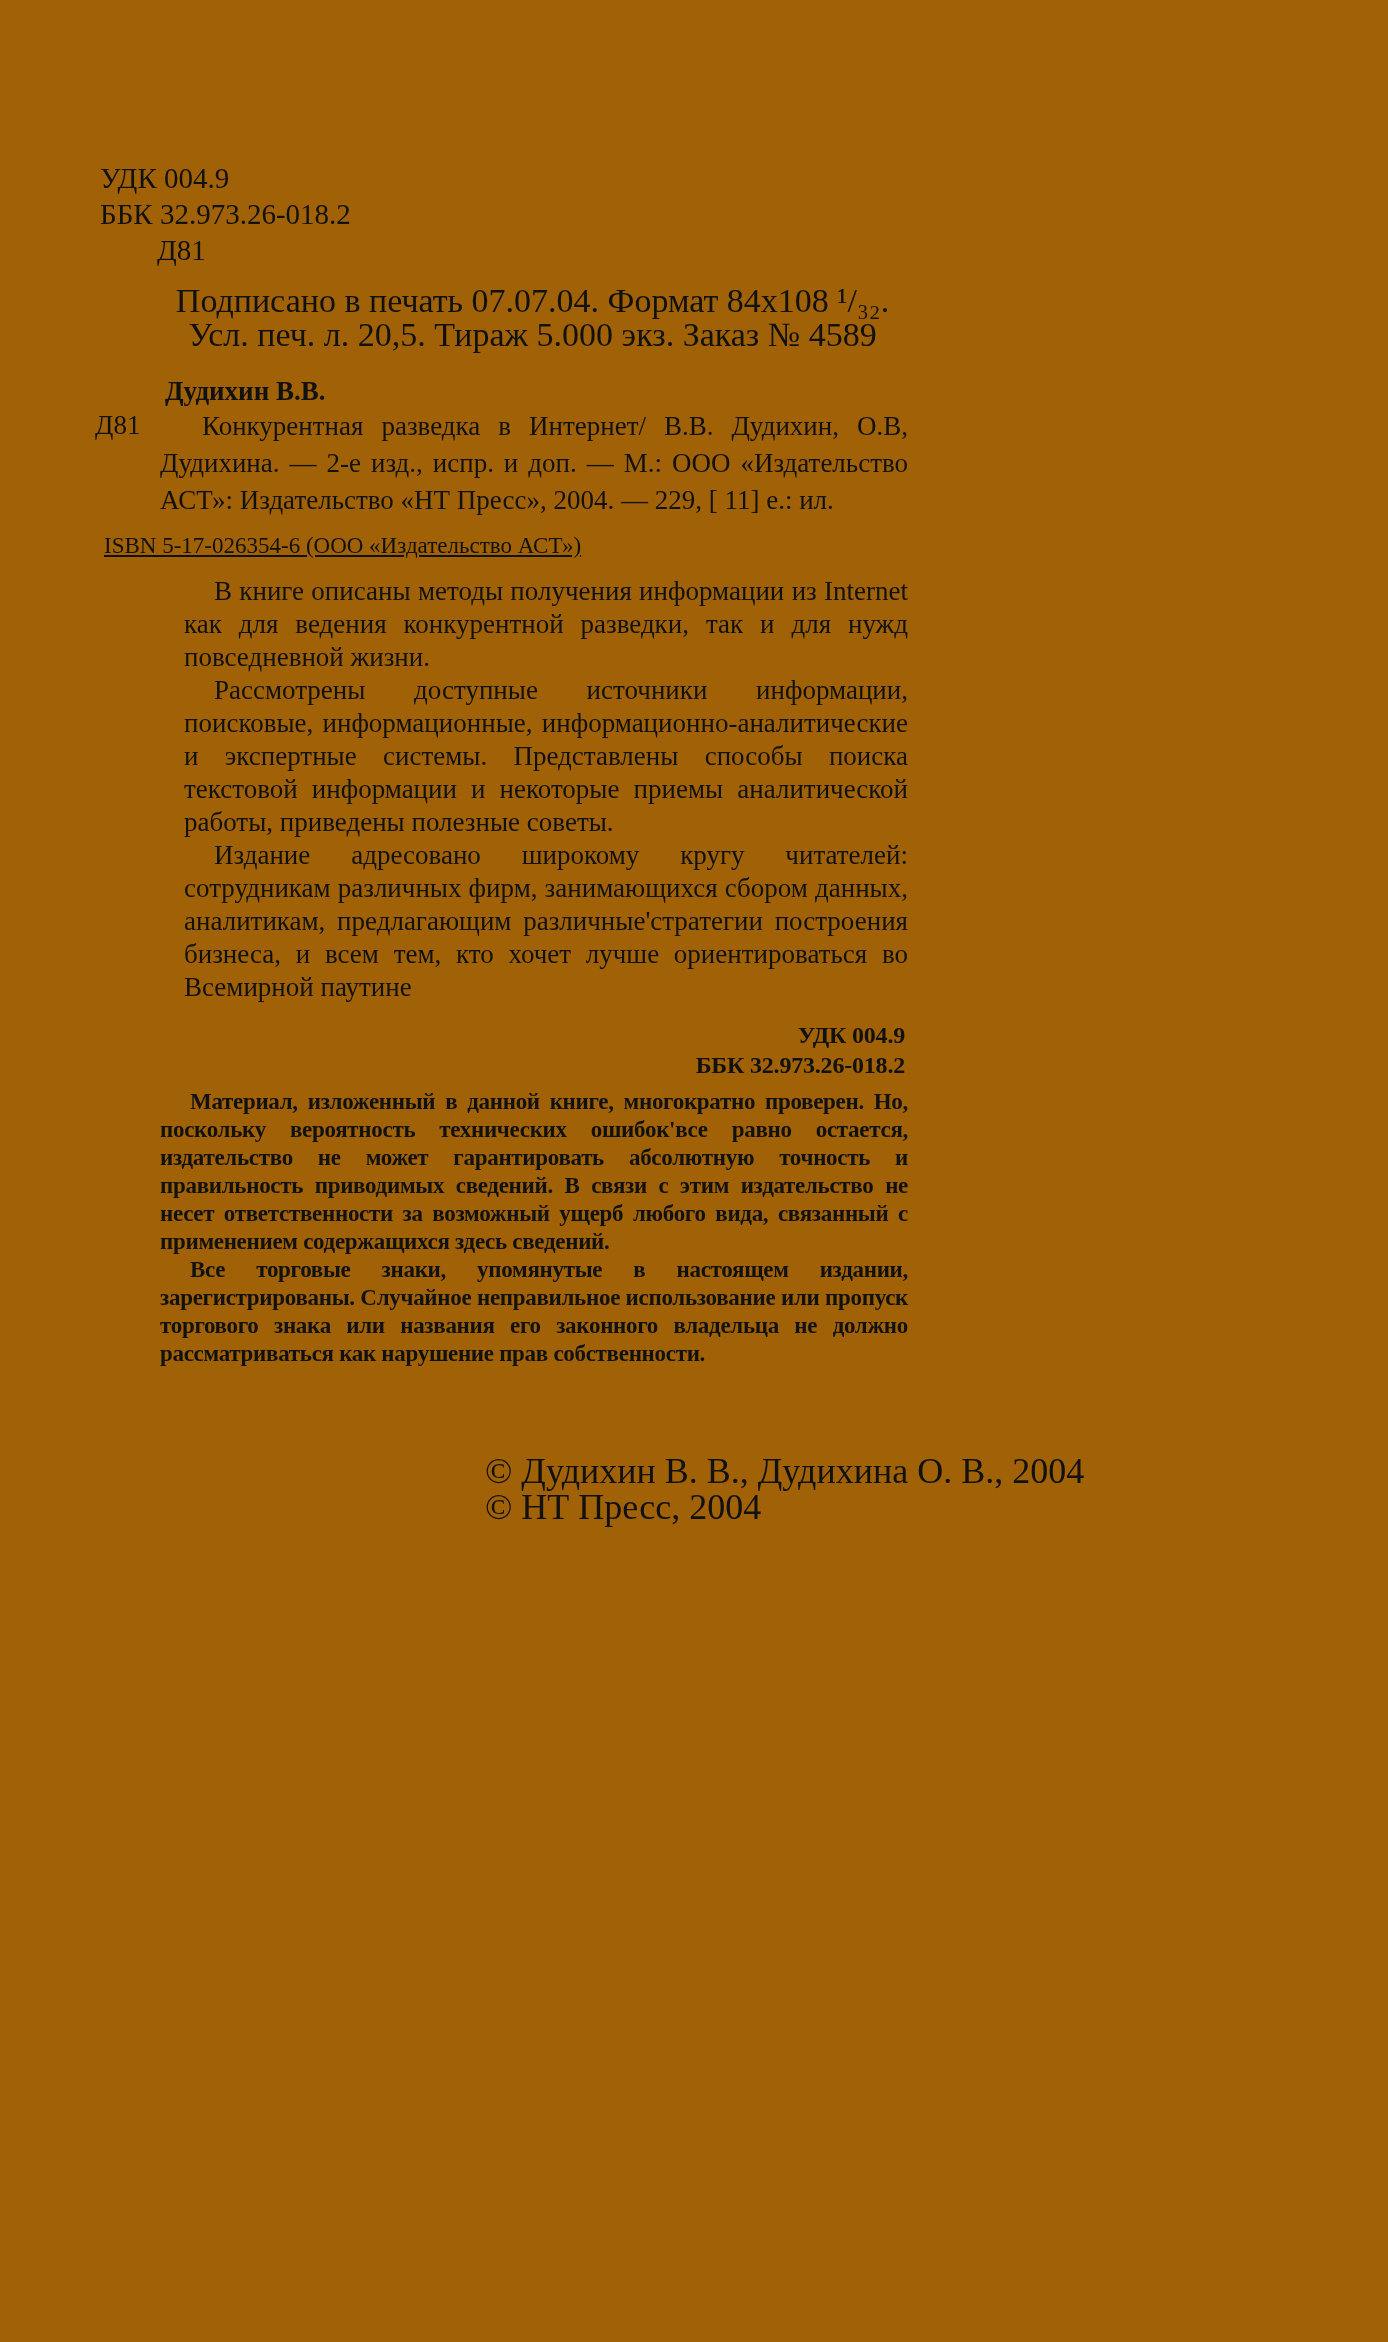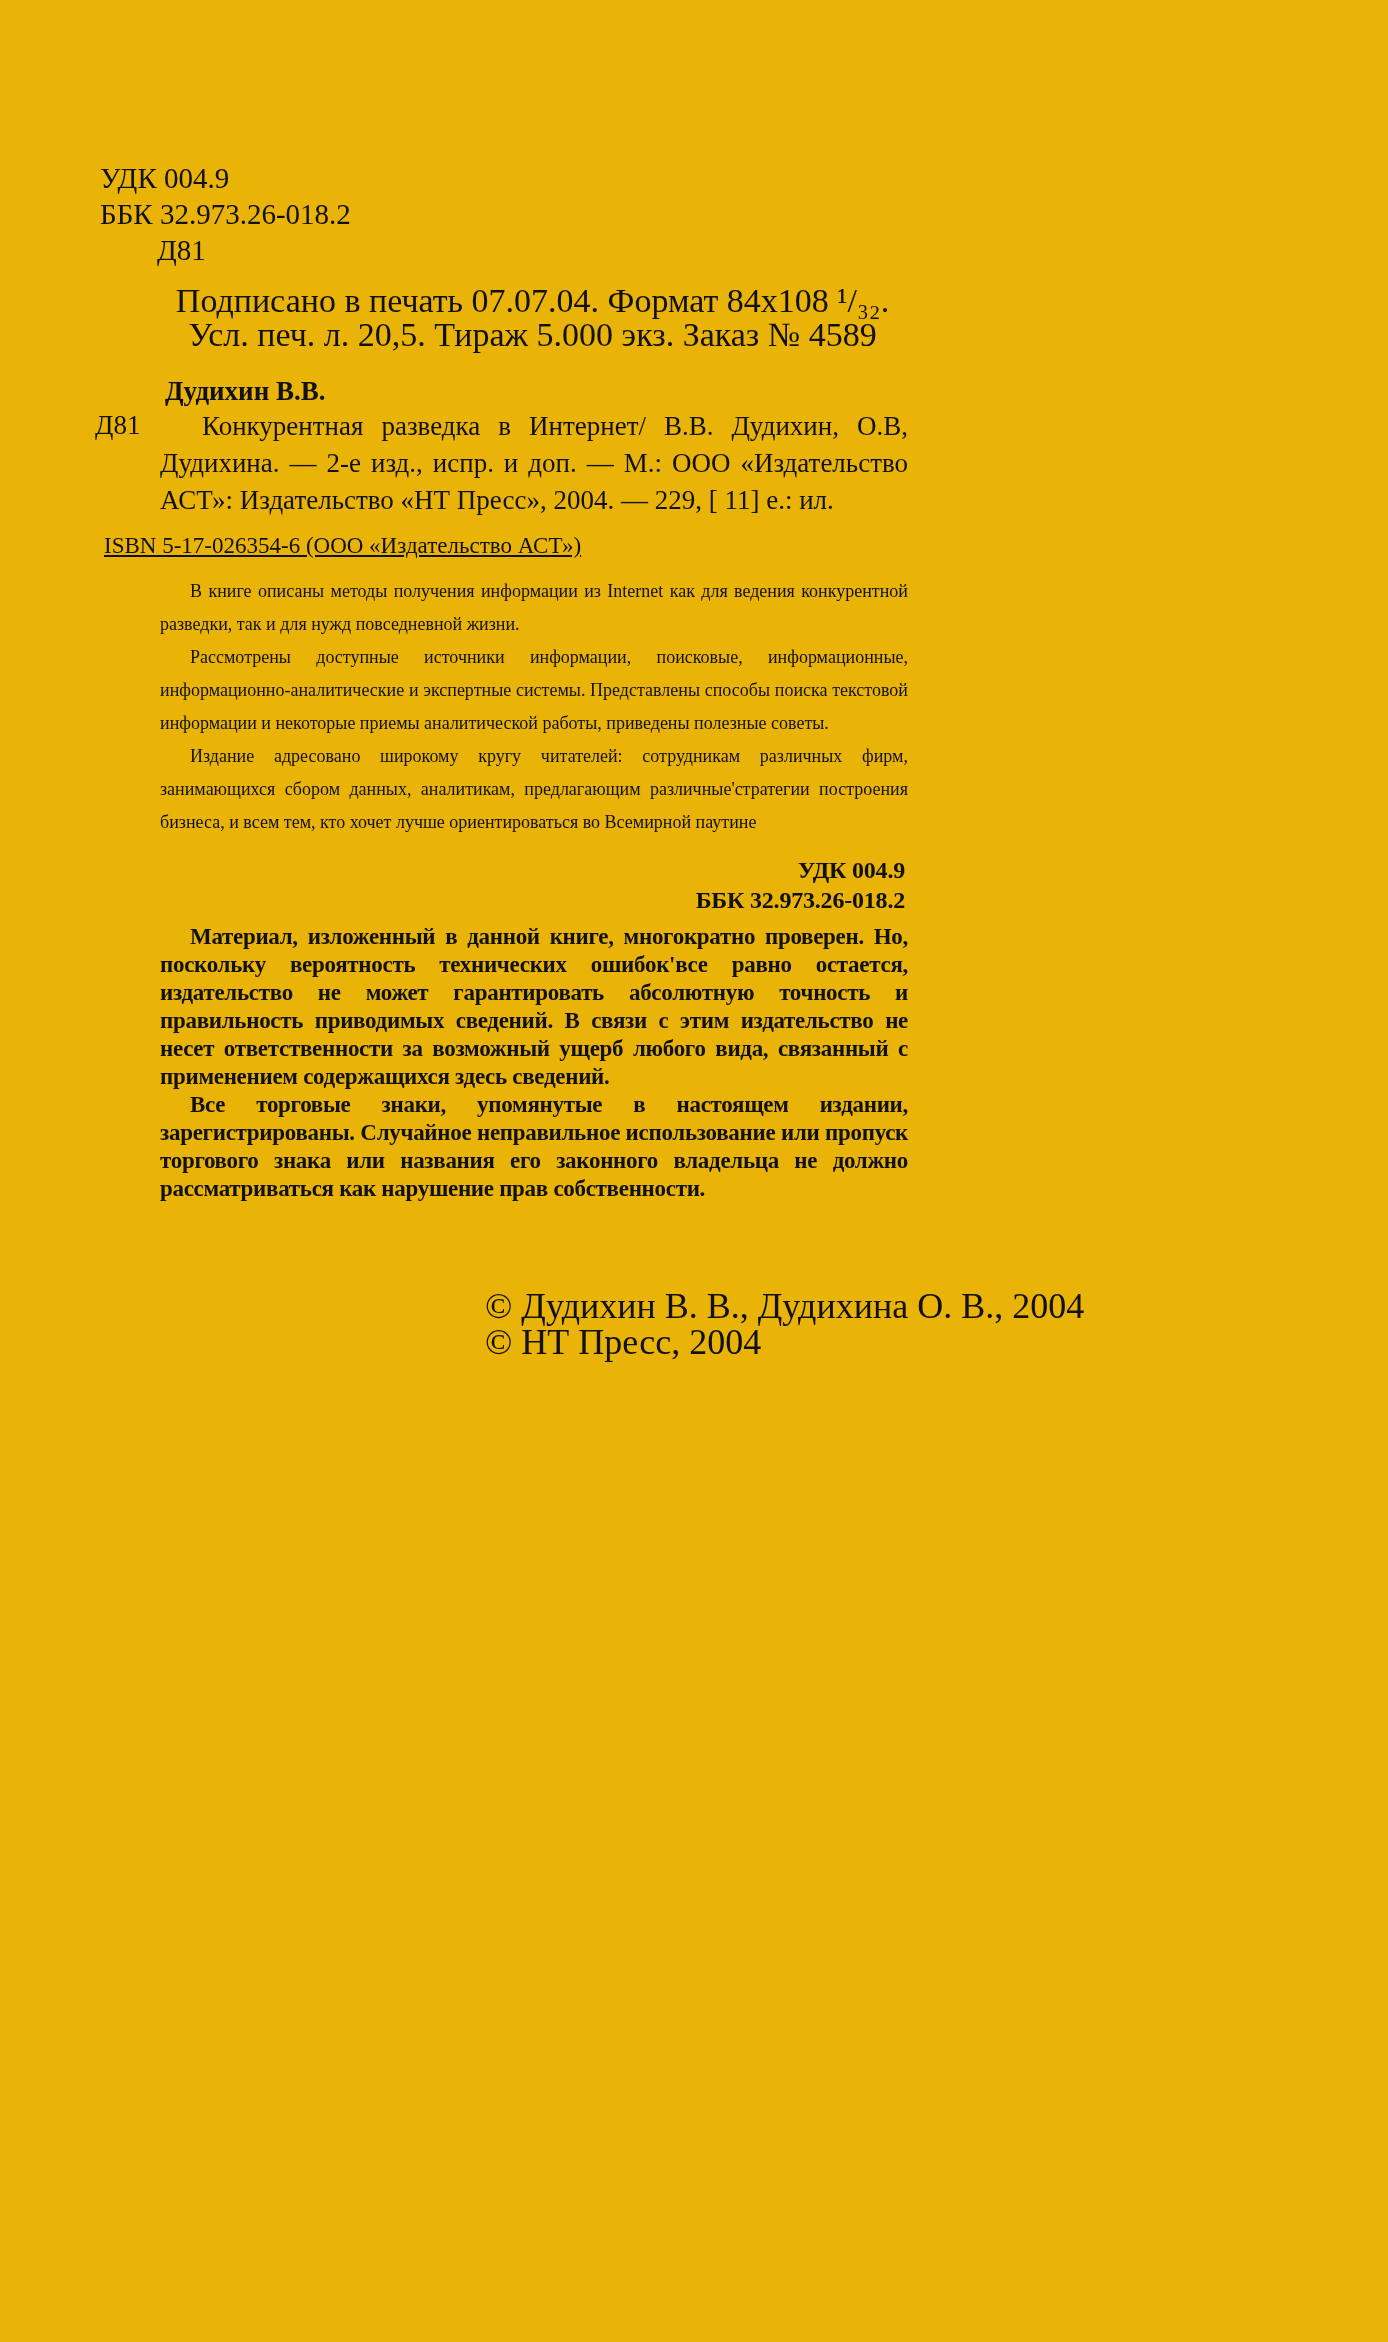--- a/index.html
+++ b/index.html
@@ -8,21 +8,21 @@
     width: 1388px;
     height: 2342px;
     font-family: "Liberation Serif", "DejaVu Serif", serif;
     color: #111111;
     position: relative;
   }
   .page {
     position: relative;
     width: 1388px;
     height: 2342px;
-    background: #eab308;
+    background: #a16207;
     overflow: hidden;
     padding-top: 160px;
   }
 
   
   .class-block {
     margin-left: 100px;
     font-size: 29px;
     line-height: 36px;
   }
@@ -72,24 +72,25 @@
     text-decoration: underline;
   }
 
   
   .annotation {
     margin-top: 12px;
     margin-left: 160px;
     width: 748px;
   }
   .annotation p {
-    font-size: 18px;
+    font-size: 27px;
     line-height: 33px;
     text-align: justify;
     text-indent: 30px;
+    margin-left: 24px;
   }
 
   
   .refs-right {
     margin-top: 16px;
     margin-left: 160px;
     width: 745px;
     text-align: right;
     font-size: 24px;
     line-height: 30px;

